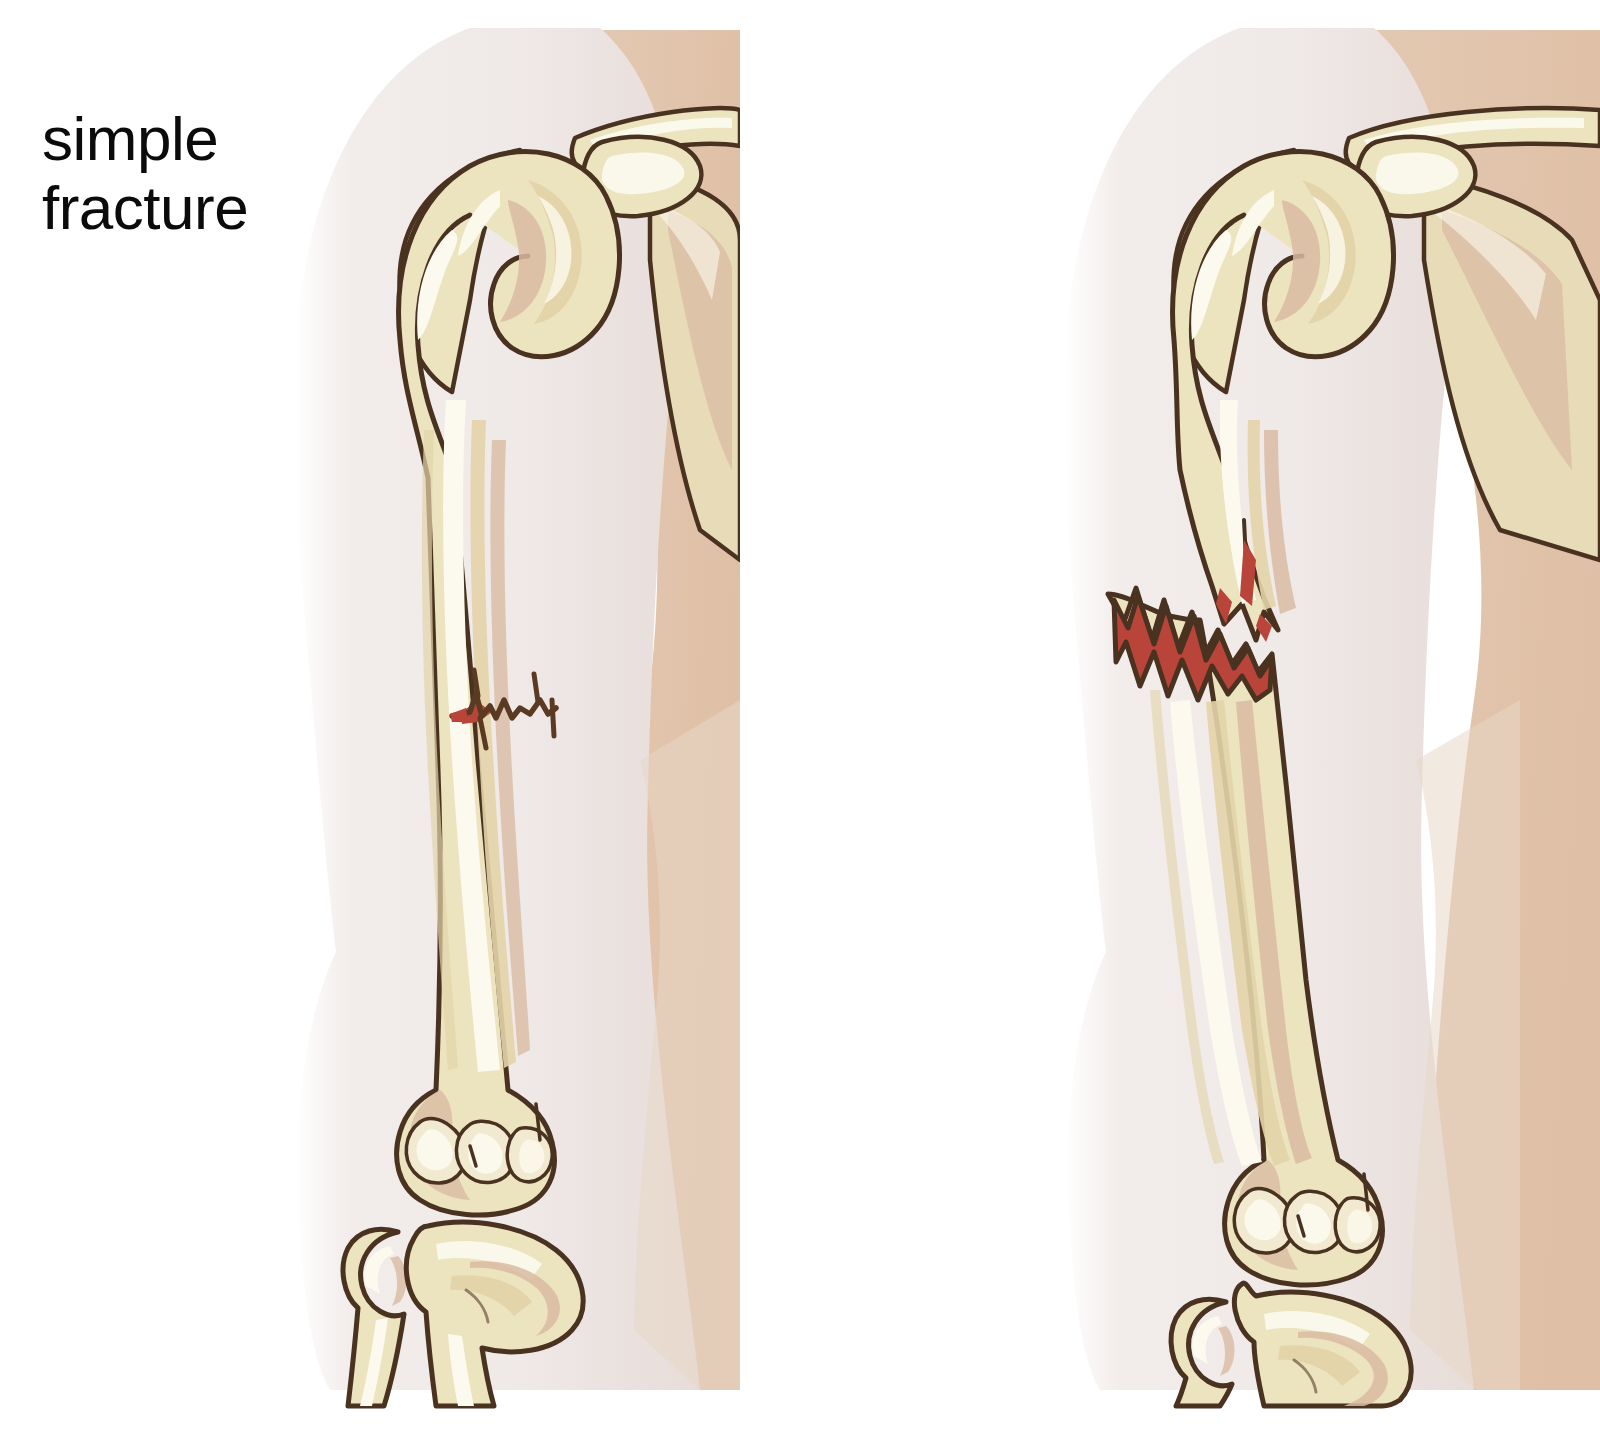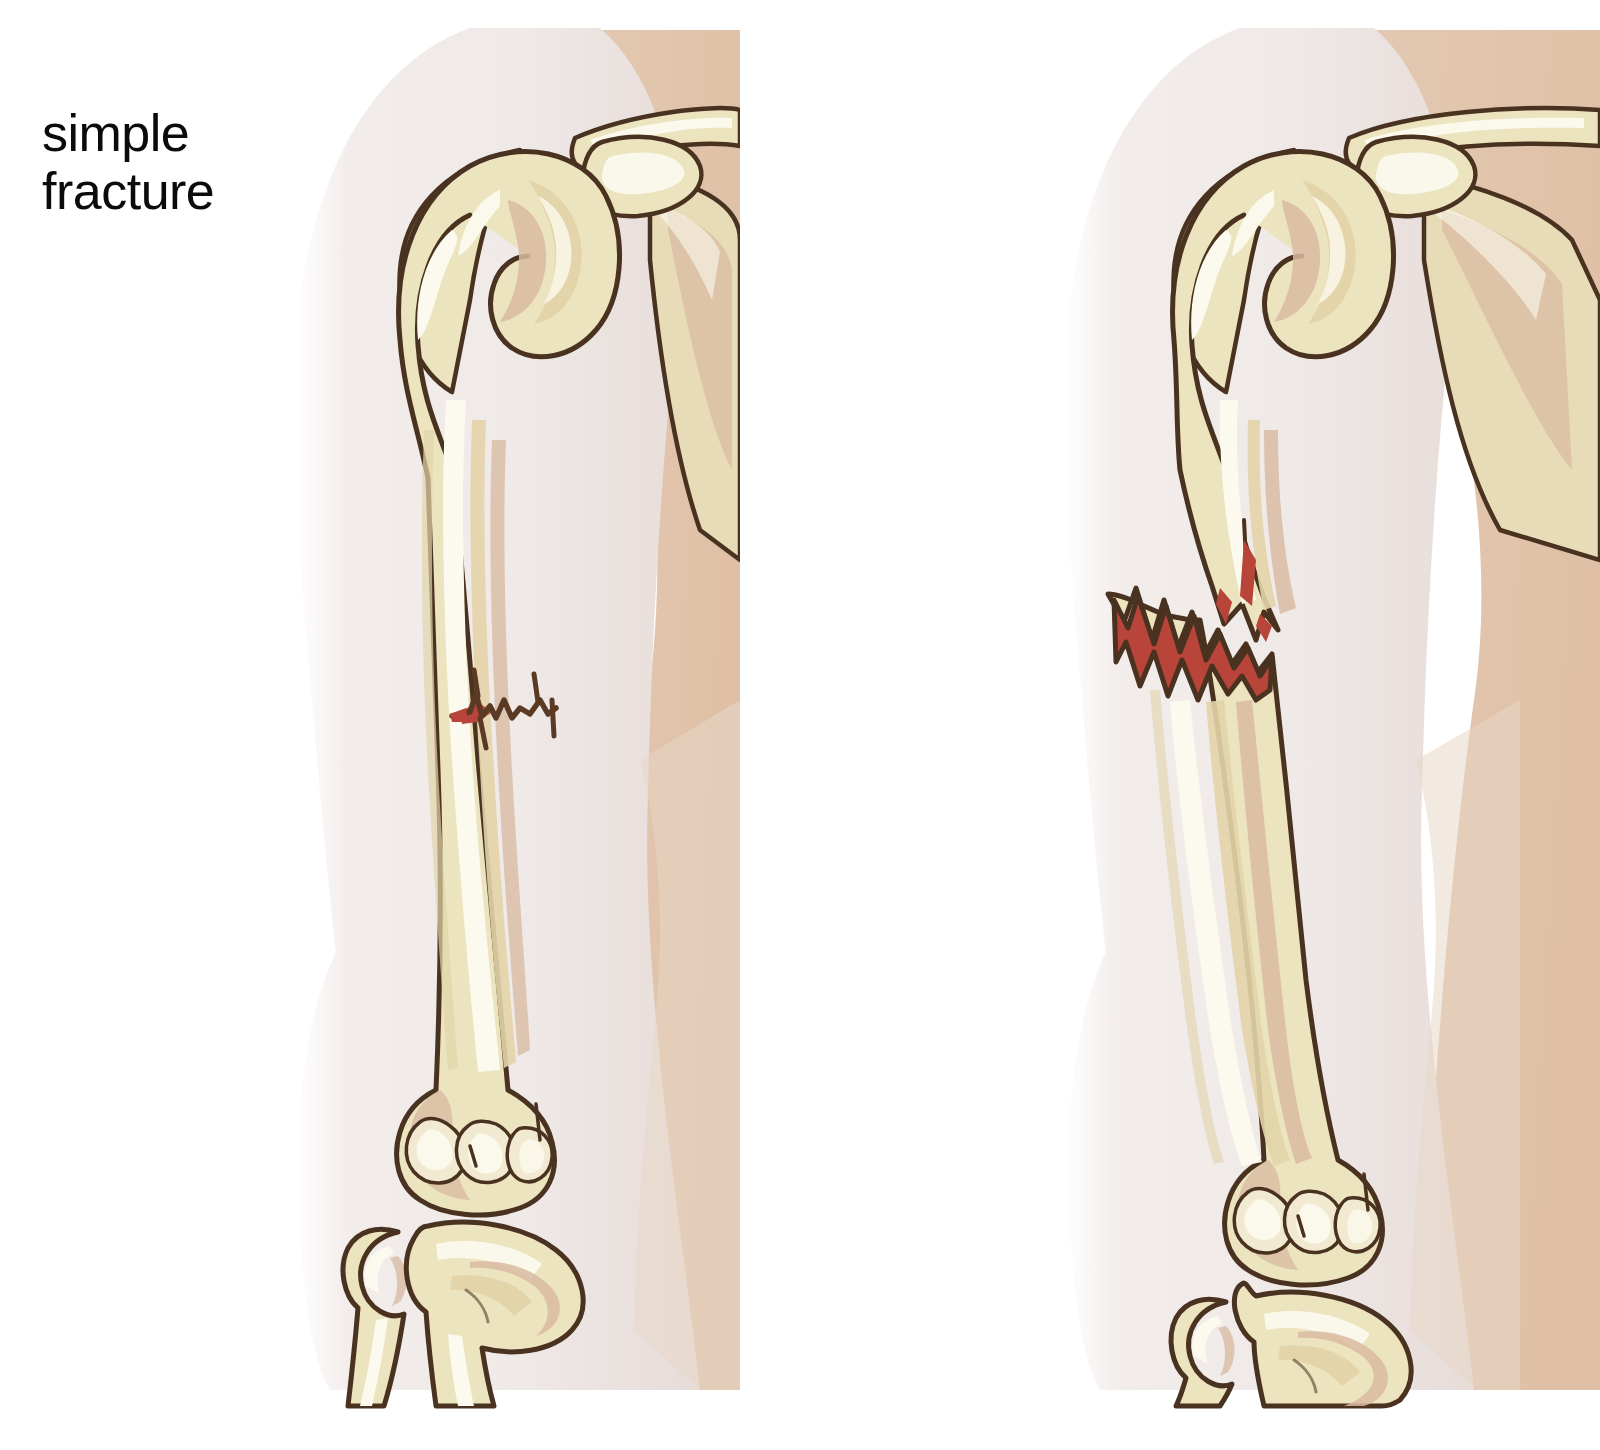--- a/index.html
+++ b/index.html
@@ -11,21 +11,21 @@
   }
   #stage{position:absolute;inset:0;width:1600px;height:1450px;background:#fff;}
   .panel{position:absolute;top:0;height:1450px;}
   #panel-simple{left:0;width:740px;}
   #panel-compound{left:860px;width:740px;}
   .svgwrap{position:absolute;inset:0;}
   svg{display:block;}
   .label{
     position:absolute;
     color:#0b0b0b;
-    font-size:52px;
+    font-size:62px;
     line-height:1.12;
     letter-spacing:-0.5px;
     white-space:pre;
     font-weight:400;
   }
   #label-simple{left:42px;top:104px;text-align:left;}
   .l2{display:block;text-align:right;}
   #label-simple .l2{padding-left:0px;}
 </style>
 </head>

